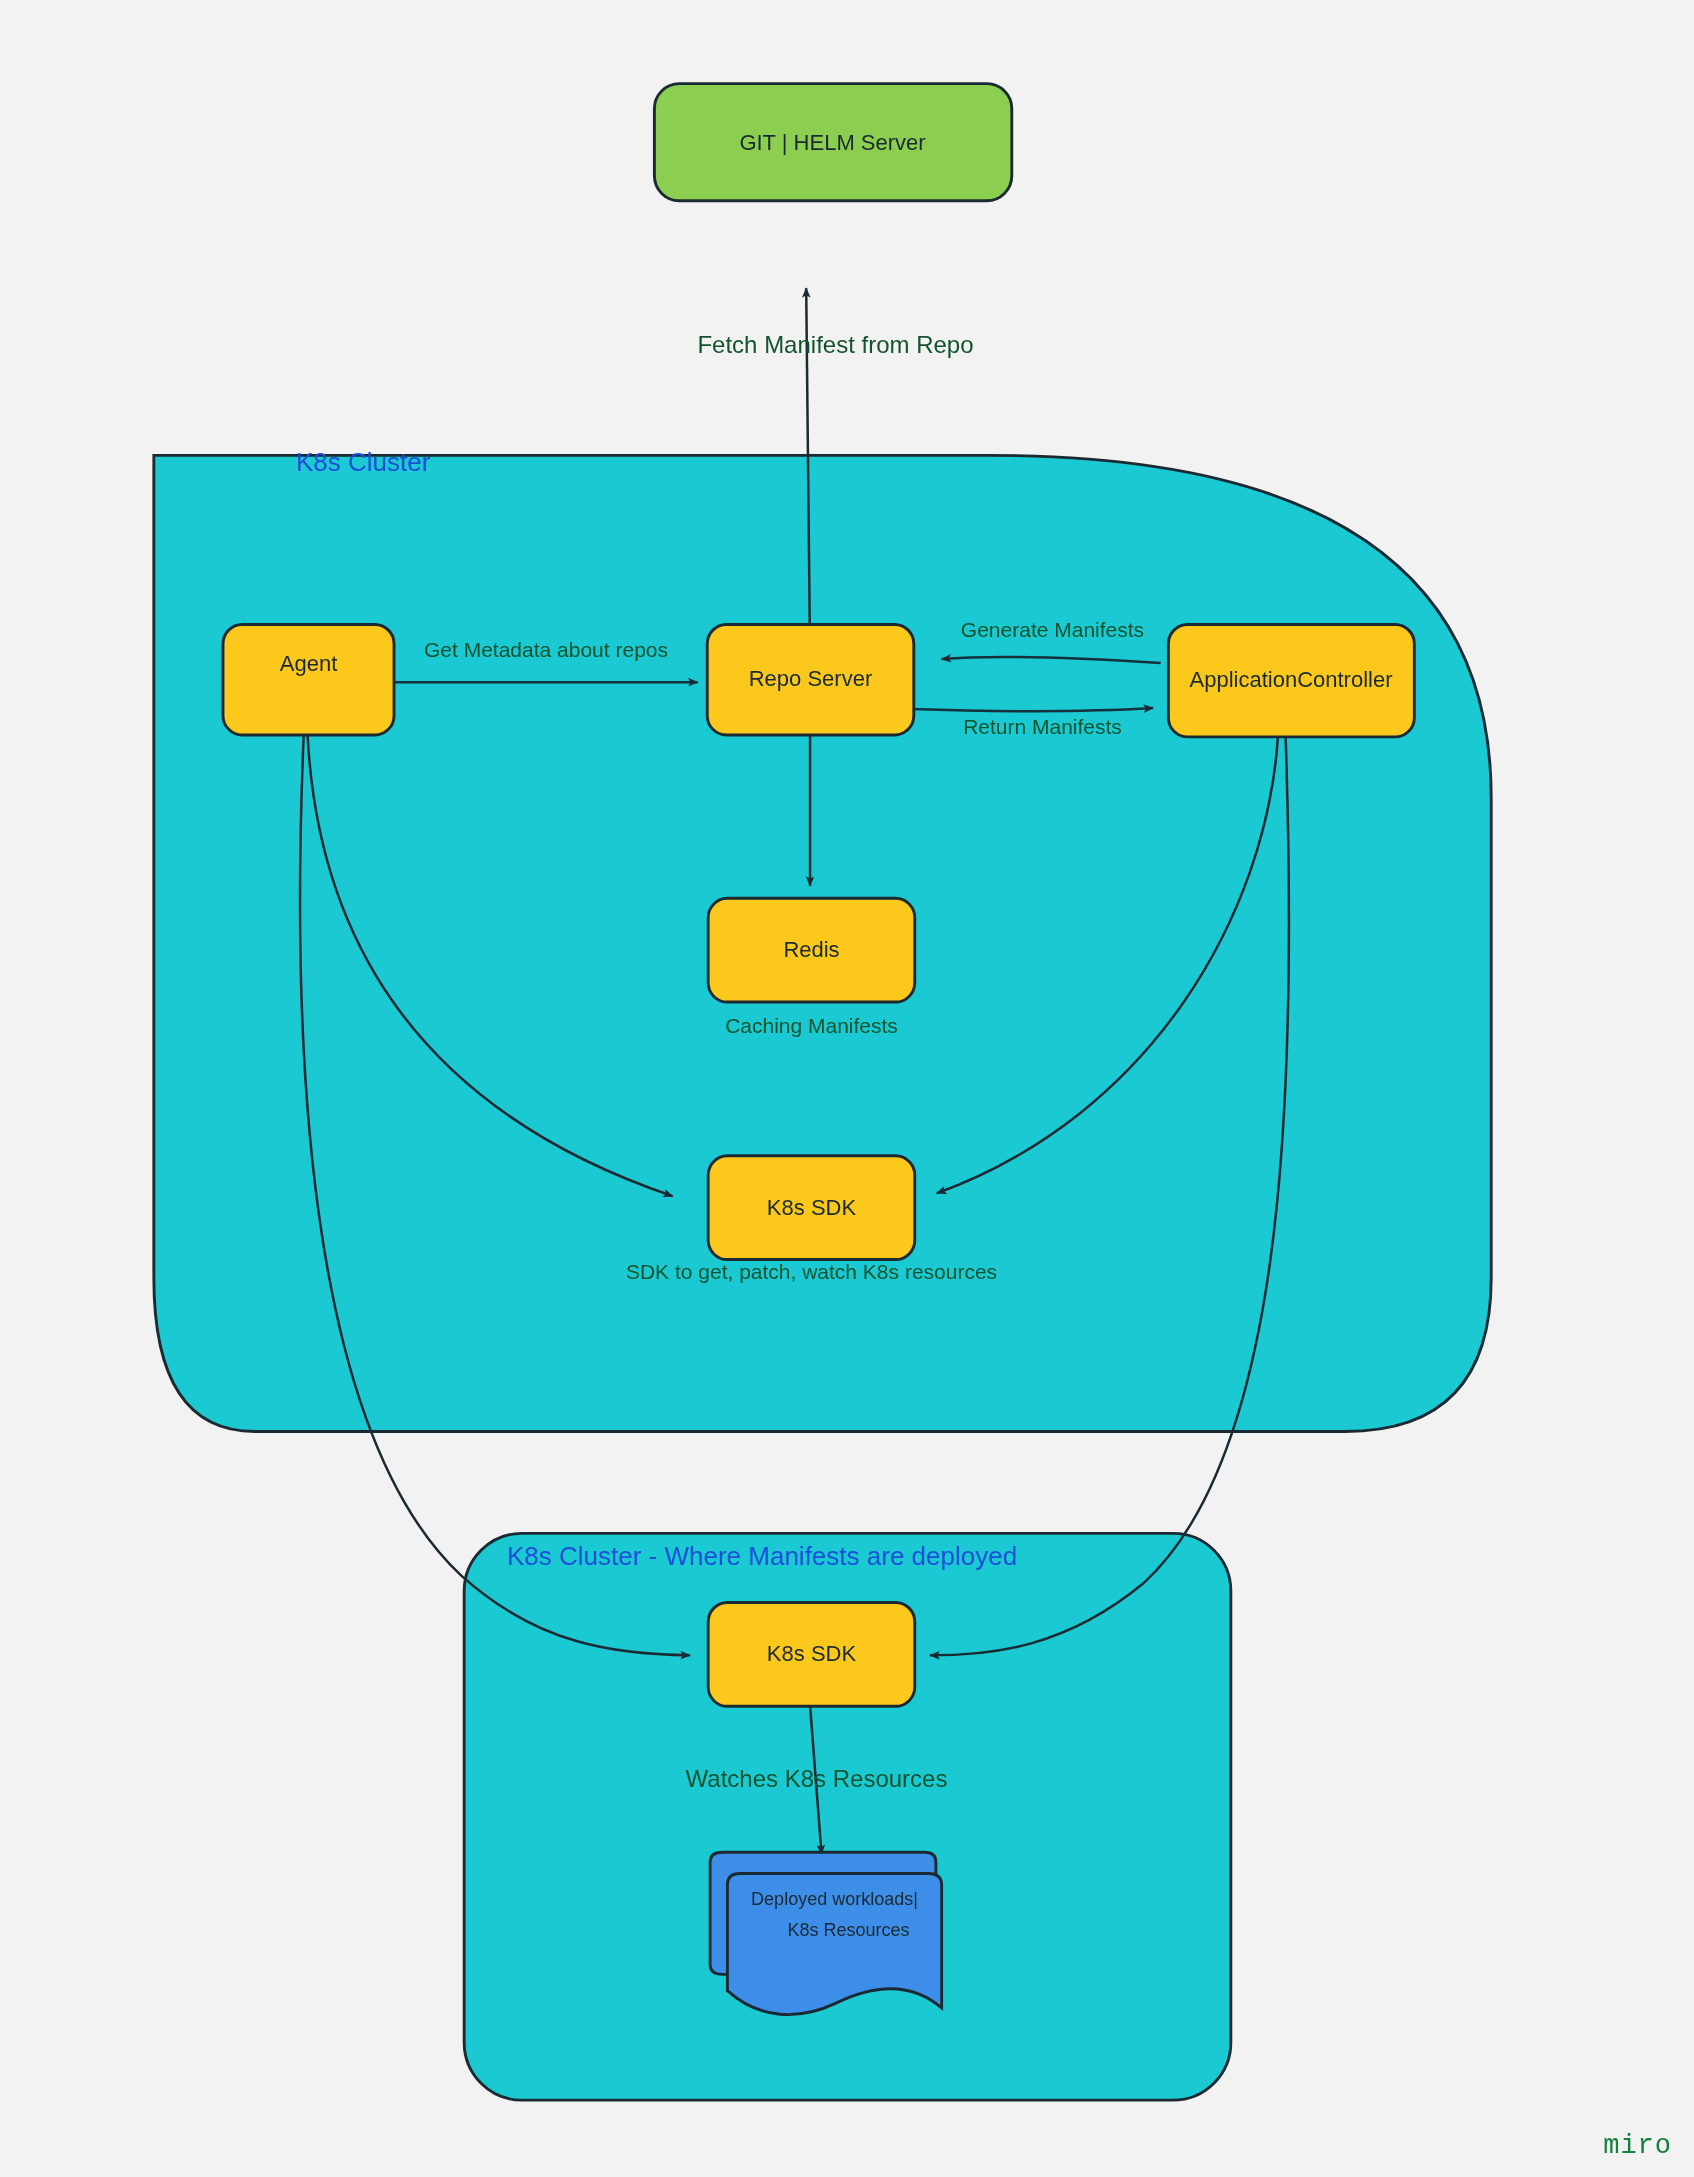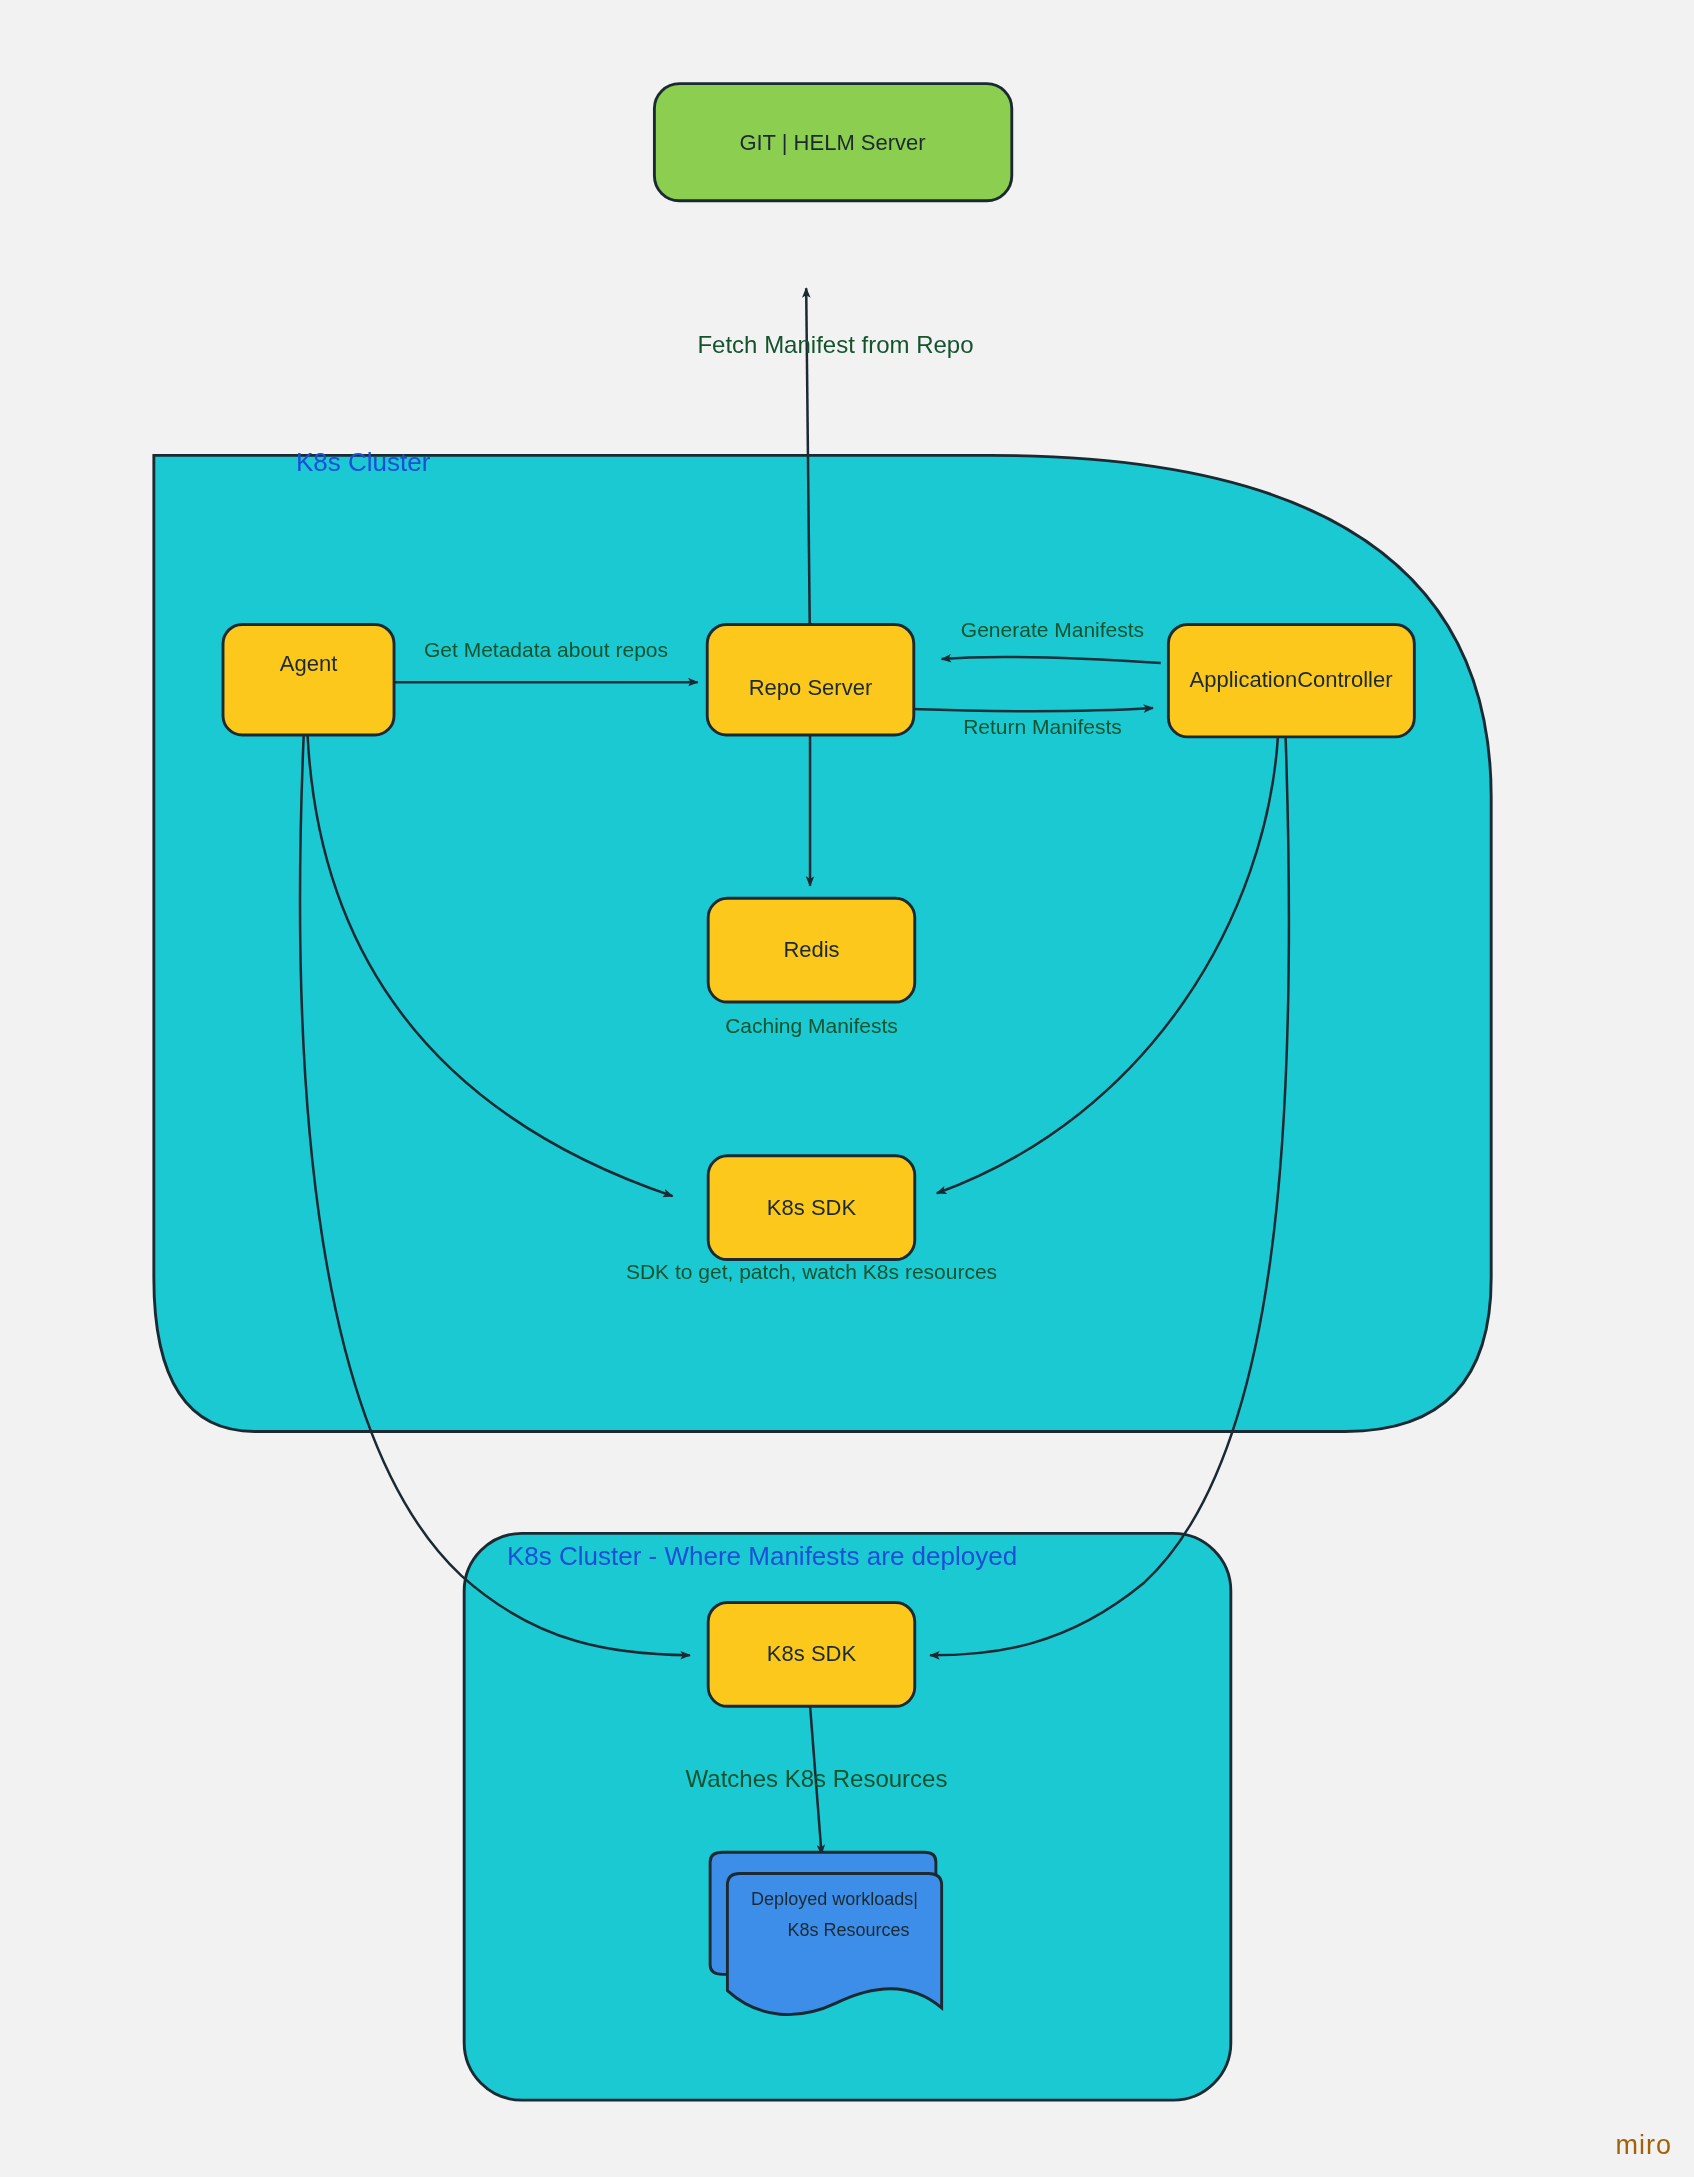--- a/index.html
+++ b/index.html
@@ -43,24 +43,24 @@
   .container-title {
     position: absolute;
     color: #1d4ed8;
     font-size: 26px;
     white-space: nowrap;
   }
   .watermark {
     position: absolute;
     right: 23px;
     bottom: 17.3px;
-    color: #a16207;
+    color: #15803d;
     font-size: 27px;
     letter-spacing: 1px;
-    font-family: Liberation Sans, sans-serif;
+    font-family: Liberation Mono, monospace;
   }
 </style>
 </head>
 <body>
 
 <svg id="canvas" viewBox="0 0 1764 2267" xmlns="http://www.w3.org/2000/svg">
   <defs>
     <marker id="arrowhead" markerWidth="11" markerHeight="9" refX="10" refY="4.5" orient="auto" markerUnits="userSpaceOnUse">
       <path d="M0,0 L11,4.5 L0,9 L2.6,4.5 Z" fill="#1b2a32"></path>
     </marker>
@@ -127,21 +127,21 @@
            L 980 2090
            C 945 2060 905 2068 870 2085
            C 832 2103 790 2102 757 2072
            Z" fill="#3d8ee8" stroke="#1b2a32" stroke-width="3"></path>
 </svg>
 
 <div class="node-label box-text" style="left:654px; top:84px; width:357px; height:117px;">GIT | HELM Server</div>
 
 <div class="node-label box-text" style="left:223px; top:624px; width:171px; height:80px;">Agent</div>
 
-<div class="node-label box-text" style="left:707px; top:624px; width:207px; height:110px;margin-top:9px;">Repo Server</div>
+<div class="node-label box-text" style="left:707px; top:624px; width:207px; height:110px;">Repo Server</div>
 
 <div class="node-label box-text" style="left:1168px; top:624px; width:246px; height:112px;">ApplicationController</div>
 
 <div class="node-label box-text" style="left:708px; top:898px; width:207px; height:104px;">Redis</div>
 
 <div class="node-label box-text" style="left:708px; top:1156px; width:207px; height:104px;">K8s SDK</div>
 
 <div class="node-label box-text" style="left:708px; top:1602px; width:207px; height:104px;">K8s SDK</div>
 
 <div class="node-label doc-text" style="left:727px; top:1866px; width:215px; height:67px;">Deployed workloads|</div>

